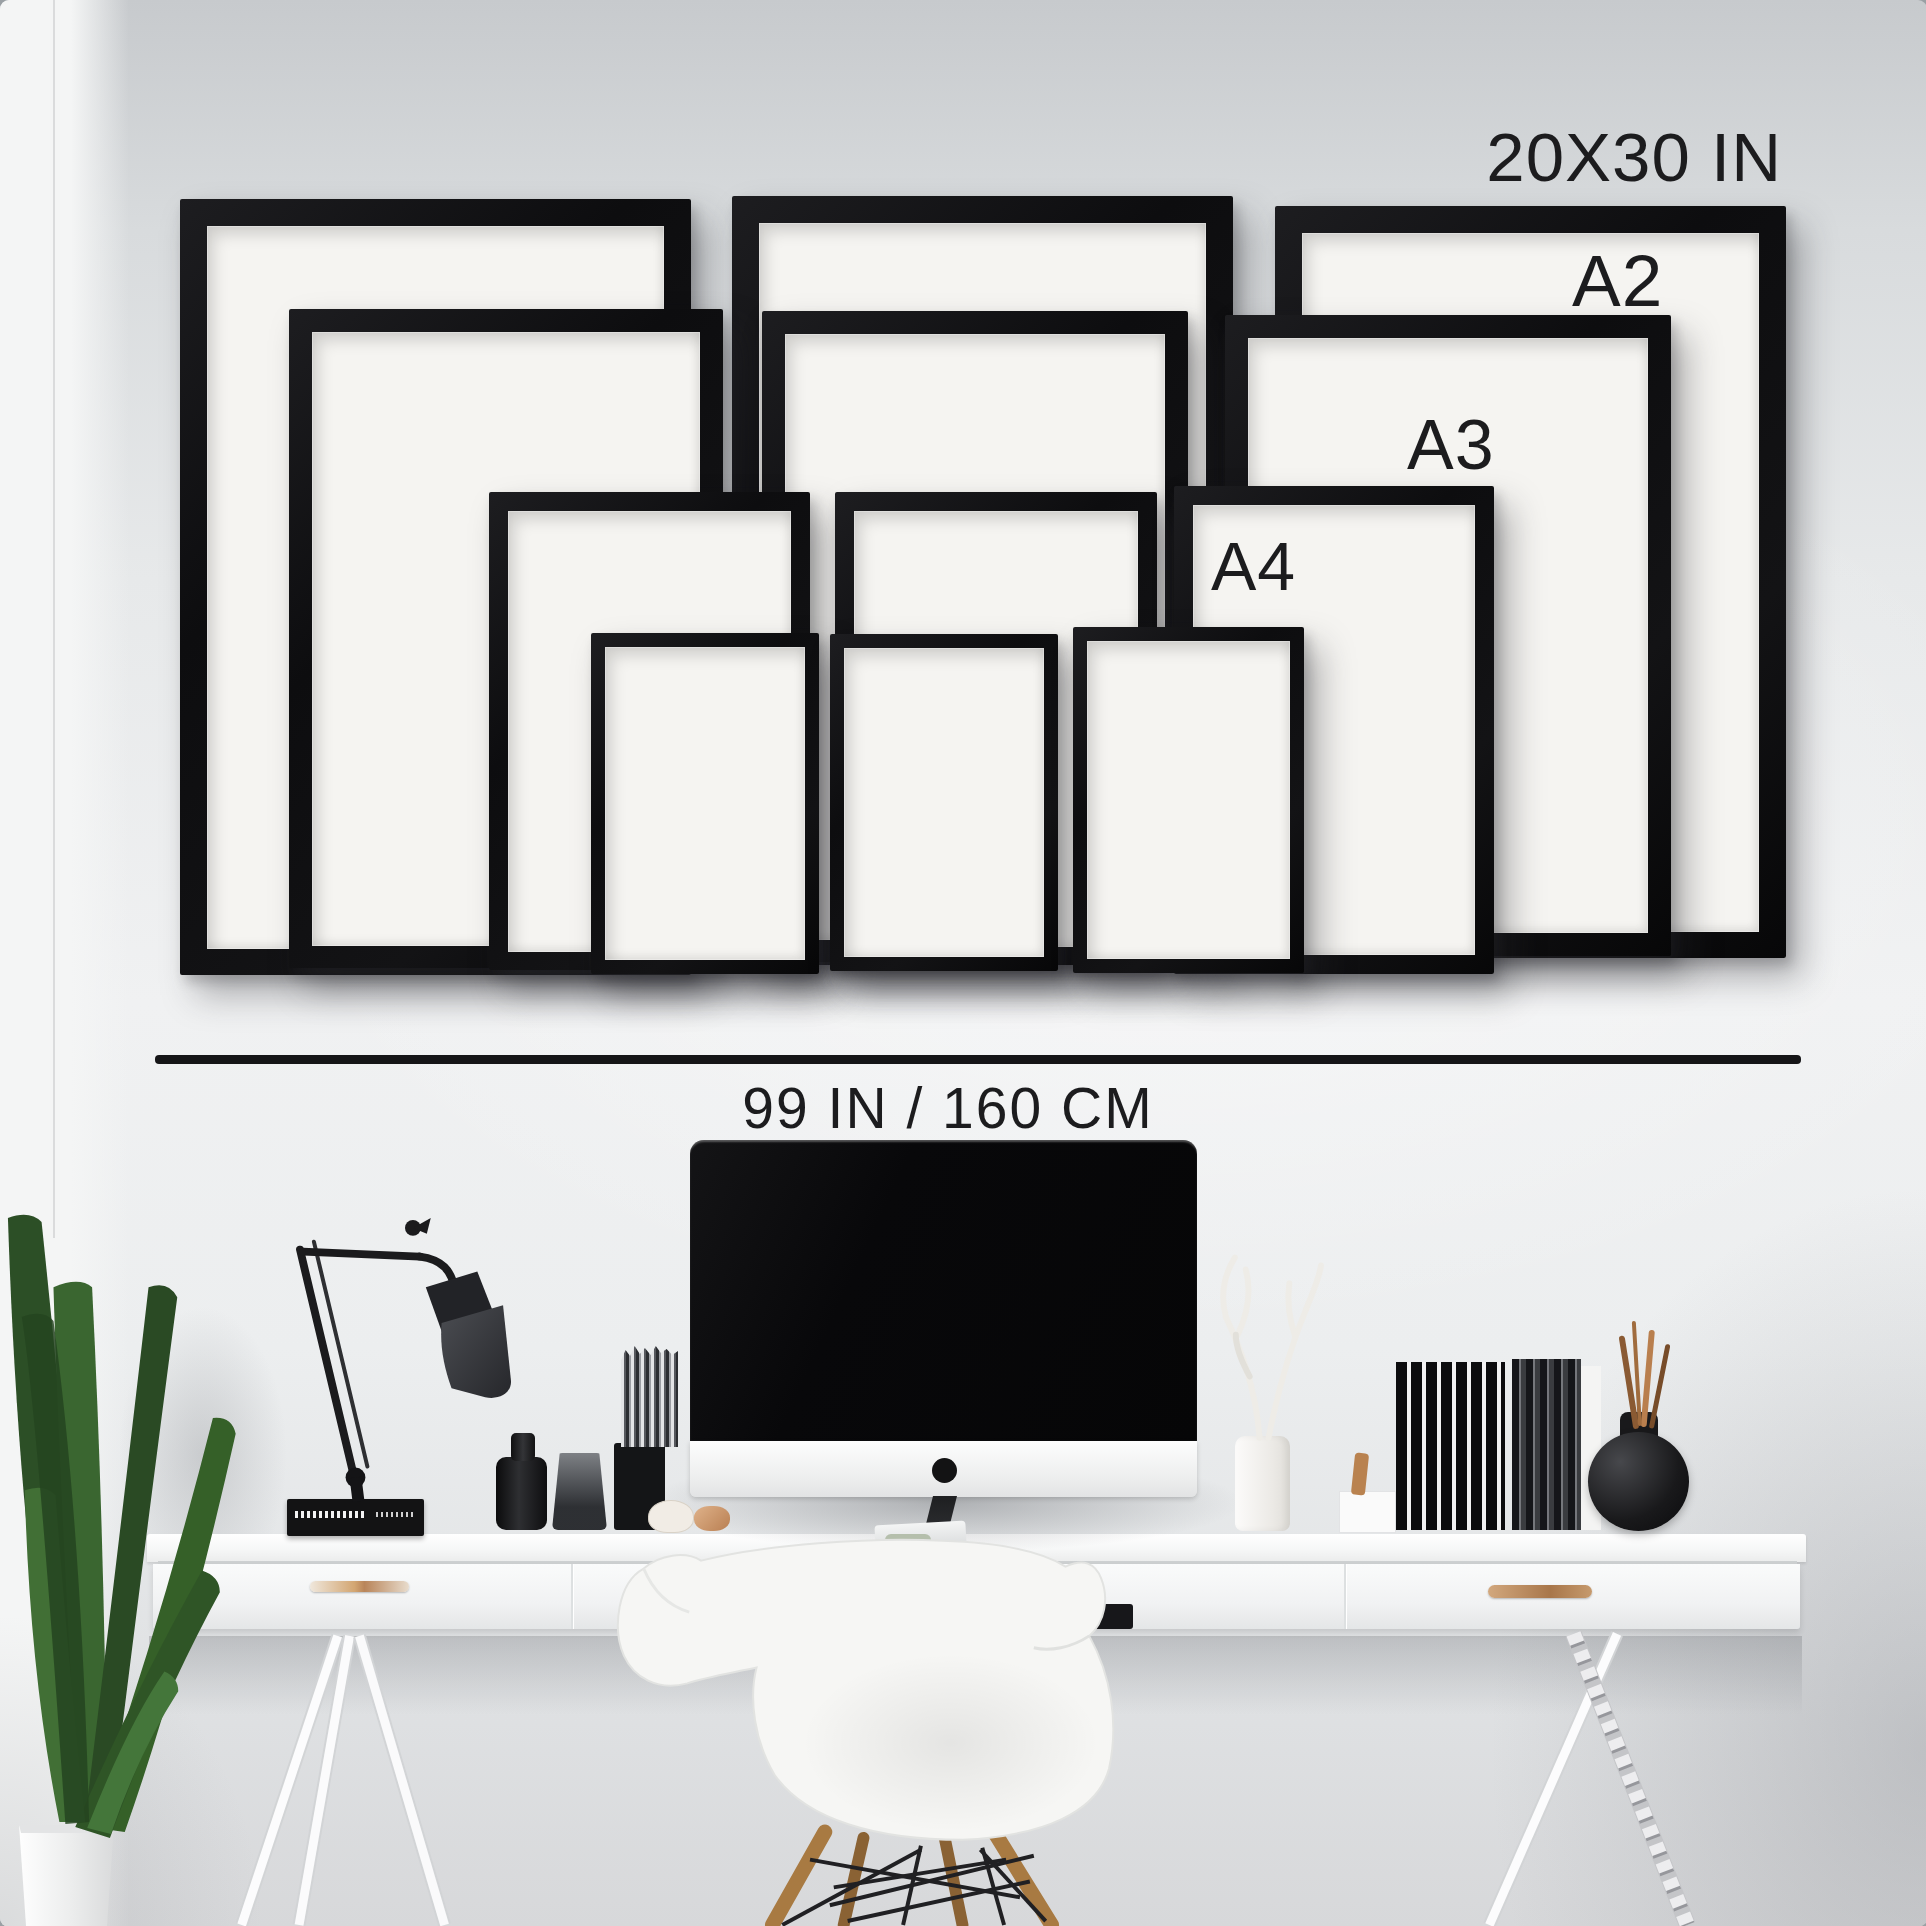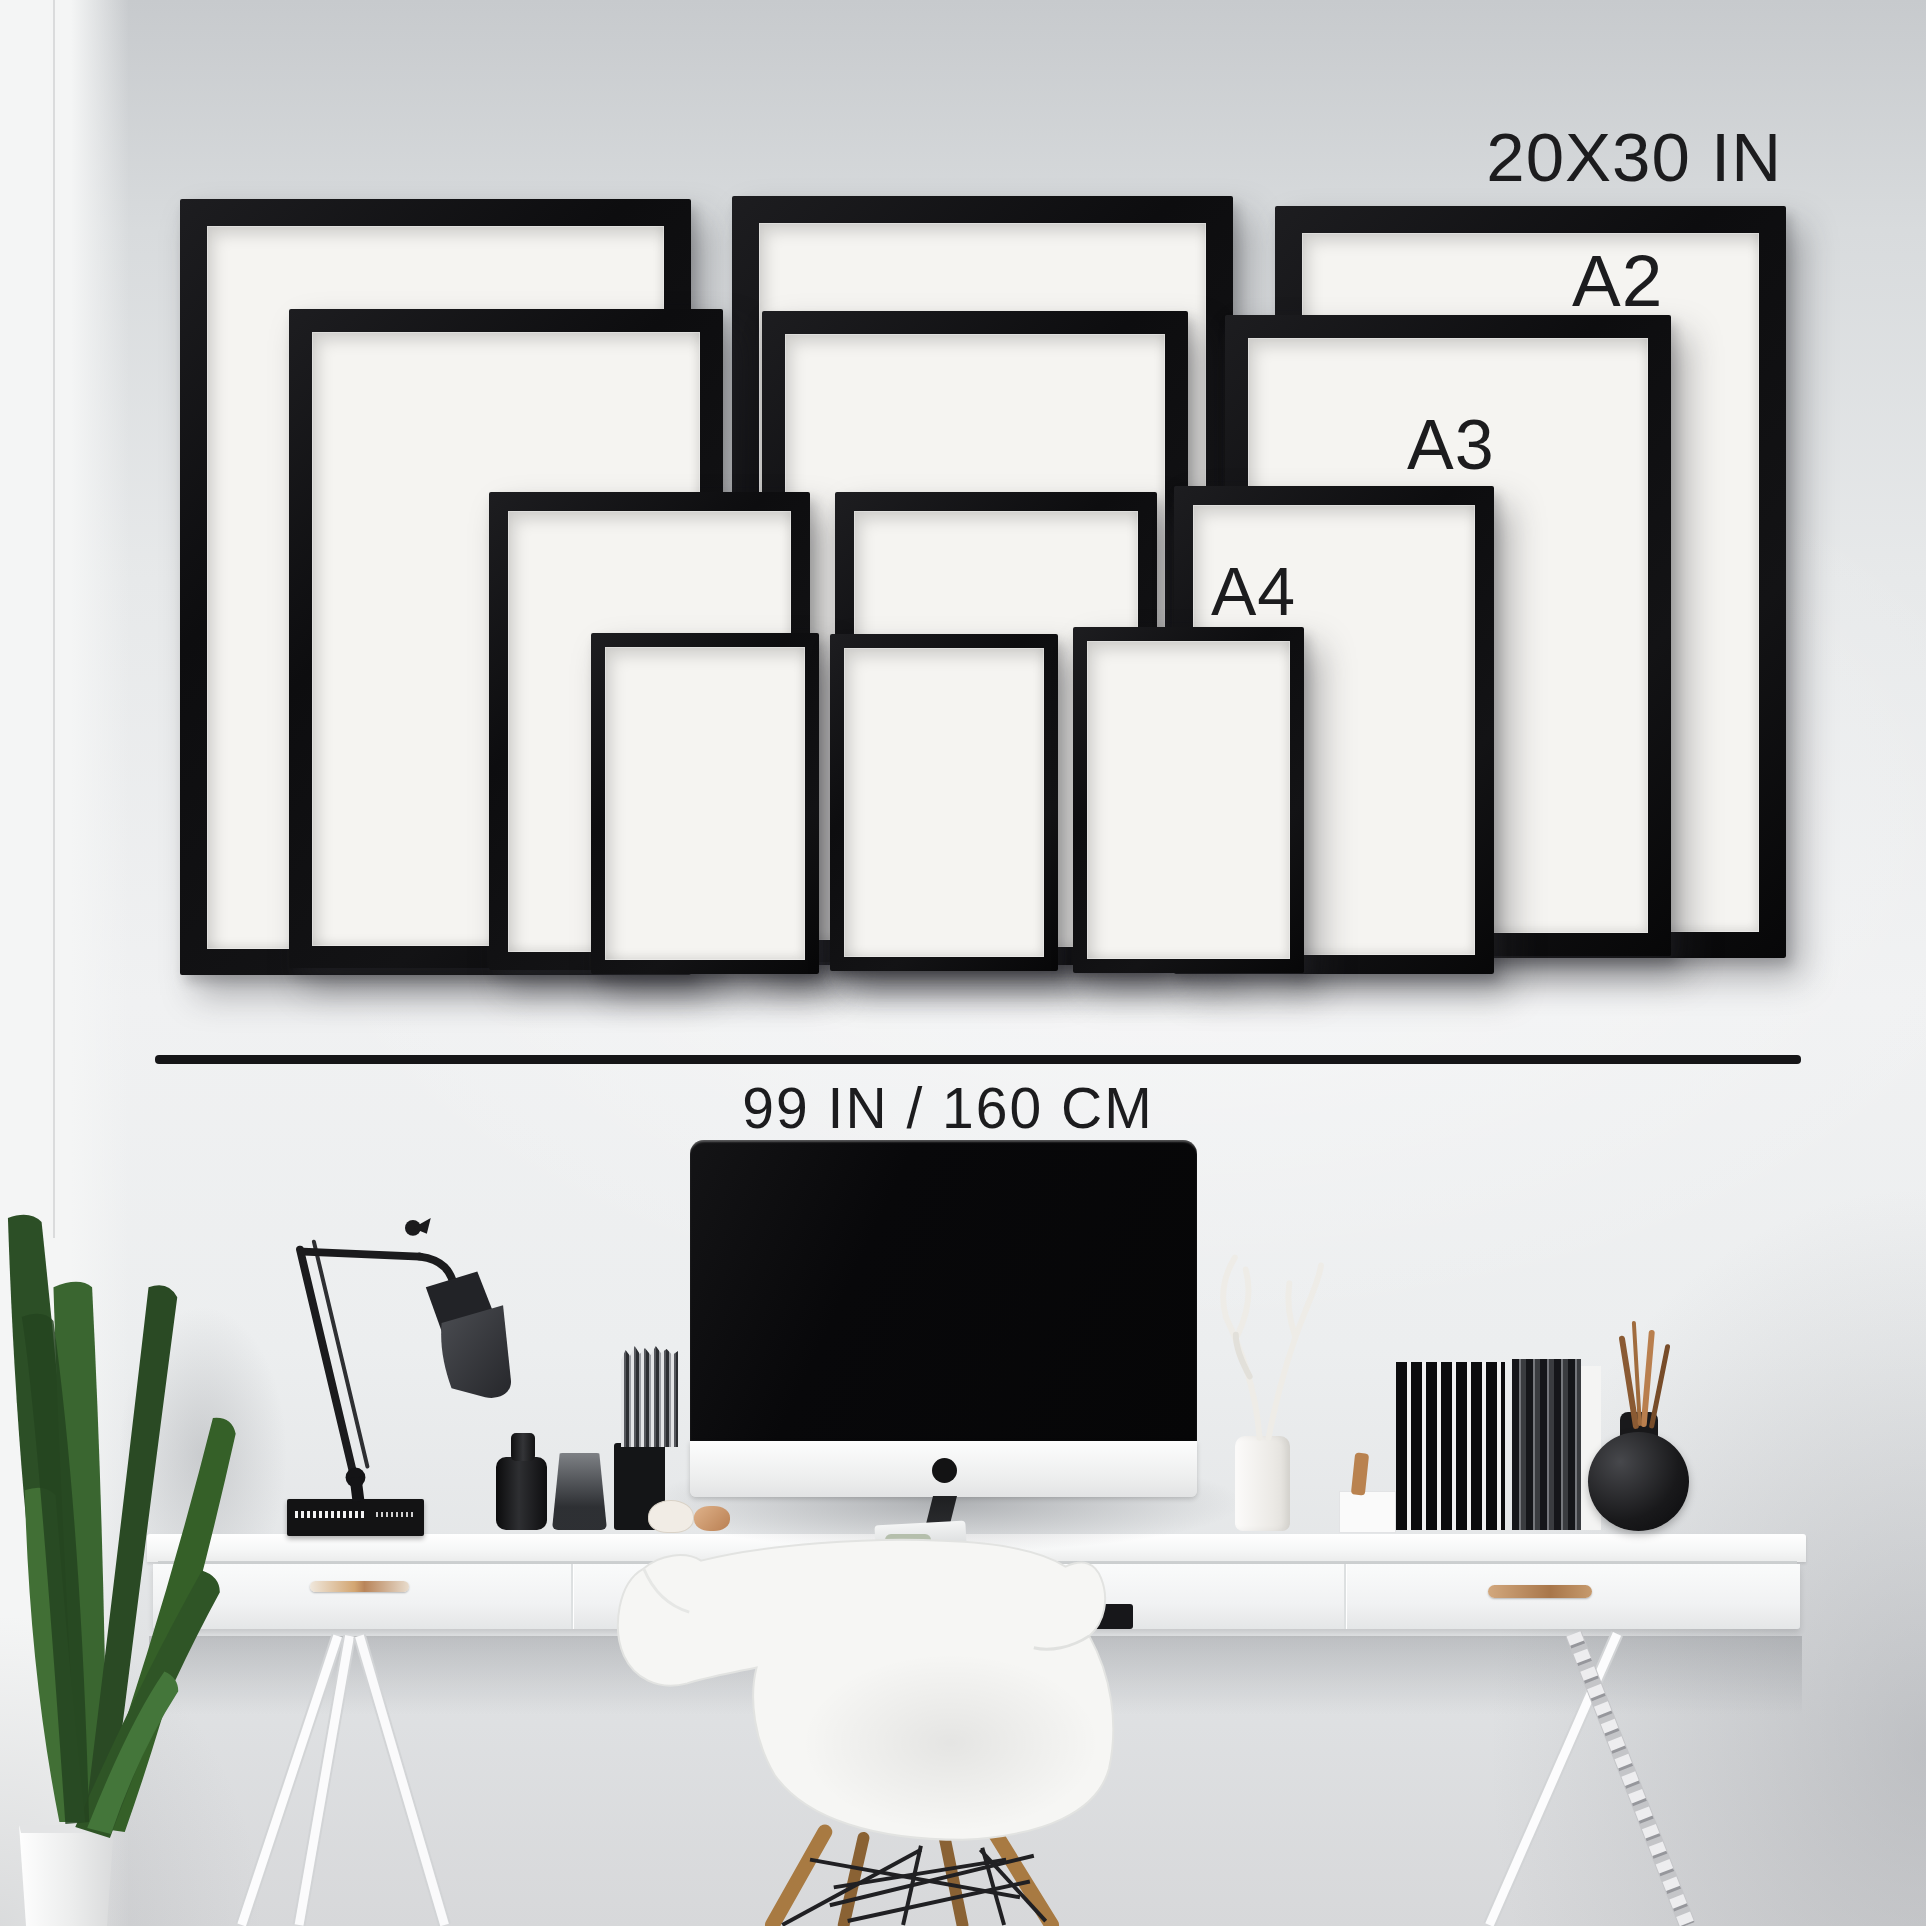--- a/index.html
+++ b/index.html
@@ -2,20 +2,21 @@
 <html><head>
 <meta charset="utf-8">
 <style>
   html,body{margin:0;padding:0;background:#9aa0a4;}
   .stage{
     position:relative;width:1927px;height:1927px;overflow:hidden;
     font-family:"Liberation Sans", sans-serif;
     background:
       radial-gradient(1485px 792px at 60% 44%, rgba(255,255,255,.50), rgba(255,255,255,0) 62%),
       linear-gradient(180deg,#c7cacd 0%,#d8dbdd 12%,#e7e9ea 30%,#f0f1f2 52%,#eceeef 70%,#dfe1e3 88%,#d7d8da 100%);
+    border-radius: 9px;
   }
   .abs{position:absolute;}
   
   .wall-left-strip{left:0;top:0;width:129px;height:1927px;
     background:linear-gradient(90deg,#f4f5f5 55%,rgba(244,245,245,0));z-index:1;}
   .wall-left-seam{left:53px;top:0;width:2px;height:1238px;background:rgba(170,173,176,.35);z-index:1;}
   .wall-corner-br{right:0;bottom:0;width:693px;height:891px;
     background:radial-gradient(90% 90% at 100% 80%, rgba(148,150,155,.42), rgba(148,150,155,0) 70%);z-index:1;}
   .wall-corner-bl{left:0;bottom:0;width:416px;height:495px;
     background:radial-gradient(90% 90% at 0% 100%, rgba(150,152,156,.28), rgba(150,152,156,0) 70%);z-index:1;}
@@ -30,21 +31,21 @@
     border-radius:2px;}
   .mat{position:absolute;background:#f5f4f1;
     box-shadow:inset 0 0 0 1px rgba(255,255,255,.30),
                inset 6px 8px 16px rgba(0,0,0,.16),
                inset -3px -4px 10px rgba(0,0,0,.08);}
   
   .size-label{color:#1c1c1e;z-index:3;line-height:1;white-space:nowrap;font-weight:400;}
   .lbl-20x30{right:145px;top:123px;font-size:69px;letter-spacing:1px;}
   .lbl-a2{left:1572px;top:244px;font-size:73px;letter-spacing:1px;}
   .lbl-a3{left:1407px;top:410px;font-size:70px;letter-spacing:1px;}
-  .lbl-a4{left:1211px;top:557px;font-size:68px;letter-spacing:1px;}
+  .lbl-a4{left:1211px;top:532px;font-size:68px;letter-spacing:1px;}
   .measure-line{left:155px;top:1055px;width:1646px;height:9px;background:#151517;border-radius:4px;z-index:3;}
   .lbl-measure{left:948px;top:1080px;transform:translateX(-50%);font-size:57px;letter-spacing:2px;z-index:3;}
   
   .desk-slab{left:147px;top:1534px;width:1659px;height:28px;z-index:4;border-radius:3px 3px 0 0;
     background:linear-gradient(180deg,#ffffff 0%,#f6f7f7 55%,#ebecec 100%);
     box-shadow:0 2px 3px rgba(0,0,0,.10);}
   .desk-groove{left:158px;top:1561px;width:1639px;height:3px;background:#cdd0d1;z-index:4;}
   .desk-drawers{left:153px;top:1564px;width:1647px;height:65px;z-index:4;border-radius:0 0 3px 3px;
     background:linear-gradient(180deg,#fafbfb 0%,#f1f2f3 60%,#e4e6e7 100%);
     box-shadow:0 4px 6px rgba(0,0,0,.12);}

